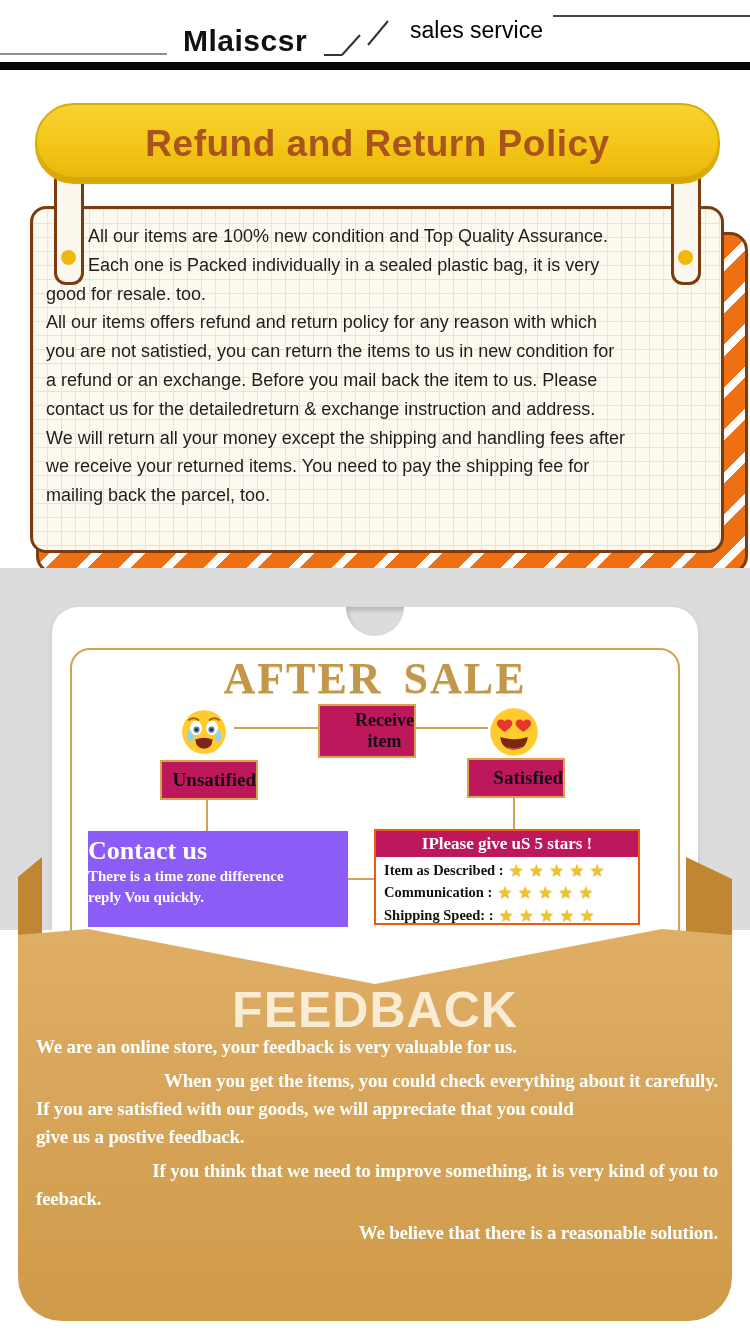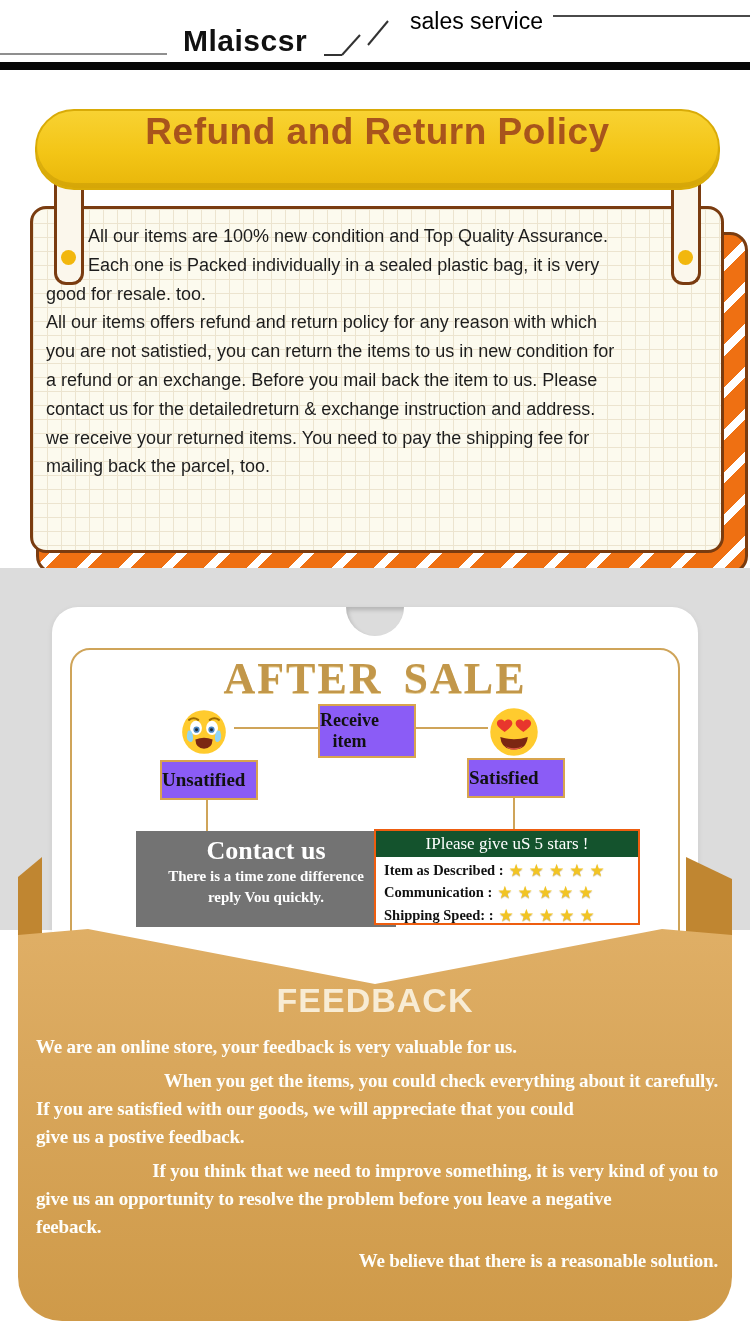--- a/index.html
+++ b/index.html
@@ -4,91 +4,91 @@
 <style>
   html,body{margin:0;padding:0;background:#fff;}
   #page{position:relative;width:750px;height:1341px;background:#fff;overflow:hidden;
         font-family:"Liberation Sans",sans-serif;}
   .abs{position:absolute;}
 
   
   .hline-left{left:0;top:53px;width:167px;height:2px;background:#8f8f8f;}
   .brand{left:183px;top:24px;font-size:30px;font-weight:bold;color:#111;letter-spacing:.5px;}
   .slashes{left:320px;top:14px;}
-  .service{left:410px;top:8px;font-size:23px;color:#000;}
+  .service{left:410px;top:17px;font-size:23px;color:#000;}
   .hline-right{left:553px;top:15px;width:197px;height:2px;background:#4a4a4a;}
   .hbar{left:0;top:62px;width:750px;height:8px;background:#070707;}
 
   
   .stripe-panel{left:36px;top:232px;width:706px;height:336px;border:3px solid #7a3c10;border-radius:18px;
     background:repeating-linear-gradient(135deg,#ef7012 0 22px,#ffffff 22px 30px);}
   .policy-card{left:30px;top:206px;width:688px;height:341px;border:3px solid #7a3c10;border-radius:16px;
     background-color:#fcfaee;
     background-image:linear-gradient(#ece4cf 1px,transparent 1px),linear-gradient(90deg,#ece4cf 1px,transparent 1px);
     background-size:14px 14px;}
   .policy-text{left:46px;top:222px;width:672px;color:#1d1d1d;font-size:18px;line-height:28.8px;}
   .pline{white-space:nowrap;}
   .pline.indent{padding-left:42px;}
   .post{width:24px;height:134px;top:148px;background:#fbf7ec;border:3px solid #7a3c10;
     border-top:none;border-radius:0 0 12px 12px;}
   .post-l{left:54px;} .post-r{left:671px;}
   .post-dot{position:absolute;left:4px;top:102px;width:15px;height:15px;border-radius:50%;background:#f2b70d;}
-  .banner{left:35px;top:109px;width:681px;height:77px;border-radius:39px;
+  .banner{left:35px;top:103px;width:681px;height:77px;border-radius:39px;
     background:linear-gradient(180deg,#f8d232 0%,#f3c516 55%,#e8b60a 100%);
     border:2px solid #d9ab07;box-shadow:inset 0 -5px 0 rgba(160,120,0,.25);
-    display:flex;align-items:flex-start;justify-content:center;}
+    display:flex;align-items:center;justify-content:center;}
   .banner-title{font-size:37px;font-weight:bold;color:#a8541c;letter-spacing:.5px;}
 
   
   .gray-band{left:0;top:568px;width:750px;height:362px;background:#dcdcdc;}
 
   
   .as-card{left:52px;top:607px;width:646px;height:386px;background:#fff;border-radius:26px;
     box-shadow:0 2px 6px rgba(0,0,0,.08);}
   .as-notch{position:absolute;left:294px;top:0;width:58px;height:29px;background:#dcdcdc;
     border-radius:0 0 58px 58px;box-shadow:inset 2px 3px 4px rgba(0,0,0,.18);}
   .as-inner{position:absolute;left:18px;top:41px;width:606px;height:341px;border:2px solid #cfa459;border-radius:20px;}
   .as-title{position:absolute;left:0;top:46px;width:100%;text-align:center;
     font-family:"Liberation Serif",serif;font-weight:bold;font-size:44px;letter-spacing:2px;word-spacing:8px;
     color:#c2974a;text-shadow:0 1px 0 #e7cf96;}
-  .fbox{position:absolute;background:#8b5cf6;border:2px solid #d8a44e;display:flex;align-items:center;justify-content:flex-start;
+  .fbox{position:absolute;background:#be185d;border:2px solid #d8a44e;display:flex;align-items:center;justify-content:flex-end;
     font-family:"Liberation Serif",serif;font-weight:bold;color:#111;text-align:center;}
   .receive{left:266px;top:97px;width:94px;height:50px;font-size:18px;line-height:21px;}
   .unsat{left:108px;top:153px;width:94px;height:36px;font-size:19px;}
   .sat{left:415px;top:151px;width:94px;height:36px;font-size:19px;}
   .cline{position:absolute;background:#cfa459;}
   .emoji{position:absolute;}
   .em-l{left:129px;top:102px;width:46px;height:46px;}
   .em-r{left:437px;top:100px;width:50px;height:50px;}
 
-  .contact-box{position:absolute;left:36px;top:224px;width:260px;height:96px;background:#737373;
-    color:#fff;font-family:"Liberation Serif",serif;font-weight:bold;text-align:center;margin-left:48px;}
+  .contact-box{position:absolute;left:36px;top:224px;width:260px;height:96px;background:#8b5cf6;
+    color:#fff;font-family:"Liberation Serif",serif;font-weight:bold;text-align:left;}
   .contact-title{font-size:26px;margin-top:5px;}
   .contact-line{font-size:15px;line-height:21px;}
   .contact-line:first-of-type{margin-top:3px;}
 
   .stars-box{position:absolute;left:322px;top:222px;width:266px;height:96px;background:#fff;
     border:2px solid #ee5d0f;box-sizing:border-box;}
-  .stars-header{height:26px;background:#14532d;color:#fff;font-family:"Liberation Serif",serif;
-    font-weight:normal;font-size:17px;text-align:center;line-height:26px;}
+  .stars-header{height:26px;background:#be185d;color:#fff;font-family:"Liberation Serif",serif;
+    font-weight:bold;font-size:17px;text-align:center;line-height:26px;}
   .stars-rows{padding:2px 8px 0 8px;}
   .srow{display:flex;align-items:center;height:22.5px;}
   .slabel{font-family:"Liberation Serif",serif;font-weight:bold;font-size:14.5px;color:#111;white-space:nowrap;}
   .sstars{margin-left:5px;font-size:17px;letter-spacing:5px;color:#f2c422;
     text-shadow:0 1px 1px rgba(165,120,0,.55);white-space:nowrap;}
 
   
   .envelope{left:18px;top:853px;width:714px;height:468px;border-radius:0 0 44px 44px;overflow:hidden;}
   .env-layer{position:absolute;left:0;top:0;width:100%;height:100%;}
   .env-shoulder-l{background:#c08631;clip-path:polygon(0 24px,24px 4px,24px 81px,0 84px);}
   .env-shoulder-r{background:#c08631;clip-path:polygon(668px 4px,714px 26px,714px 86px,668px 82px);}
   .env-front{background:linear-gradient(180deg,#e3b36b 0%,#d9a75c 45%,#cf9a49 100%);
     clip-path:polygon(0 82px,70px 76px,357px 131px,644px 76px,714px 82px,714px 468px,0 468px);}
   .fb-title{position:absolute;left:0;top:128px;width:100%;text-align:center;
-    font-size:34px;font-weight:bold;color:#f8ecd4;letter-spacing:1px;}
+    font-size:50px;font-weight:bold;color:#f8ecd4;letter-spacing:1px;}
   .fb-text{position:absolute;left:18px;top:180px;width:682px;color:#fefefb;
     font-size:19px;font-weight:bold;line-height:28px;letter-spacing:-.2px;font-family:Liberation Serif, serif;}
   .fb-line{white-space:nowrap;}
   .fb-line.pgap{margin-top:6px;text-align:right;}
 </style>
 </head>
 <body>
 
 <div id="page">
 
@@ -108,20 +108,21 @@
   <div class="abs policy-card"></div>
 
   <div class="abs policy-text">
     <div class="pline indent">All our items are 100% new condition and Top Quality Assurance.</div>
     <div class="pline indent">Each one is Packed individually in a sealed plastic bag, it is very</div>
     <div class="pline">good for resale. too.</div>
     <div class="pline">All our items offers refund and return policy for any reason with which</div>
     <div class="pline">you are not satistied, you can return the items to us in new condition for</div>
     <div class="pline">a refund or an exchange. Before you mail back the item to us. Please</div>
     <div class="pline">contact us for the detailedreturn &amp; exchange instruction and address.</div>
+    <div class="pline">We will return all your money except the shipping and handling fees after</div>
     <div class="pline">we receive your returned items. You need to pay the shipping fee for</div>
     <div class="pline">mailing back the parcel, too.</div>
   </div>
 
   <div class="abs post post-l">
     <div class="post-dot"></div>
   </div>
   <div class="abs post post-r">
     <div class="post-dot"></div>
   </div>
@@ -204,19 +205,18 @@
     <div class="env-layer env-shoulder-l"></div>
     <div class="env-layer env-shoulder-r"></div>
     <div class="env-layer env-front"></div>
     <div class="fb-title">FEEDBACK</div>
     <div class="fb-text">
       <div class="fb-line">We are an online store, your feedback is very valuable for us.</div>
       <div class="fb-line pgap">When you get the items, you could check everything about it carefully.</div>
       <div class="fb-line">If you are satisfied with our goods, we will appreciate that you could</div>
       <div class="fb-line">give us a postive feedback.</div>
       <div class="fb-line pgap">If you think that we need to improve something, it is very kind of you to</div>
-      <div class="fb-line">give us an opportunity to resolve the problem before you leave a negative</div>
       <div class="fb-line">feeback.</div>
       <div class="fb-line pgap">We believe that there is a reasonable solution.</div>
     </div>
   </div>
 
 </div>
 
 </body></html>

